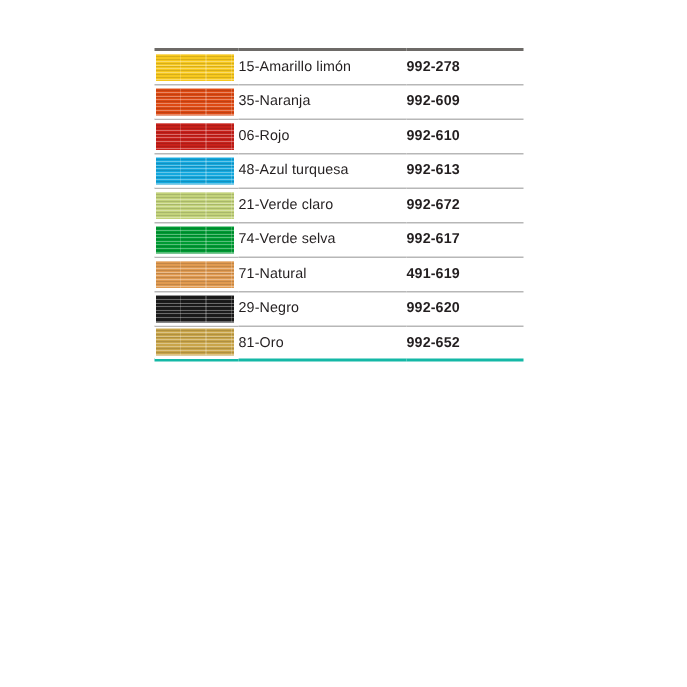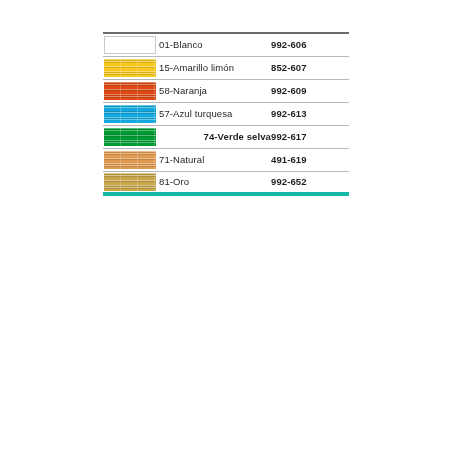--- a/index.html
+++ b/index.html
@@ -35,21 +35,21 @@
   #color-chart td {
     padding: 0;
     vertical-align: middle;
     border-bottom: 1px solid #b7b7b7;
     background: #ffffff;
   }
   #color-chart tr:first-child td {
     border-top: 2px solid #6d6a67;
   }
   #color-chart tr:last-child td {
-    border-bottom: 4px solid #14b8a6;
+    border-bottom: 2px solid #14b8a6;
   }
 
   
   td.swatch-cell {
     width: 56px;
     position: relative;
   }
   .swatch {
     position: relative;
     width: 52px;
@@ -109,74 +109,87 @@
   td.code-cell {
     width: 78px;
     padding-left: 9px;
     font-size: 9.5px;
     font-weight: bold;
     color: #231f20;
     letter-spacing: 0.1px;
     white-space: nowrap;
   }
   tr.highlight td.name-cell {
-    font-weight: bold;
-    text-align: right;
+    font-weight: normal;
   }
 </style>
 </head>
 <body>
 
 <div id="stage">
   <table id="color-chart">
     <tbody>
         <tr>
           <td class="swatch-cell">
-            <div class="swatch plain" style="background: rgb(255, 255, 255);"></div>
-          </td>
-          <td class="name-cell">01-Blanco</td>
-          <td class="code-cell">992-606</td>
-        </tr>
-        <tr>
-          <td class="swatch-cell">
             <div class="swatch" style="background: rgb(247, 200, 30);"></div>
           </td>
           <td class="name-cell">15-Amarillo limón</td>
-          <td class="code-cell">852-607</td>
+          <td class="code-cell">992-278</td>
         </tr>
         <tr>
           <td class="swatch-cell">
             <div class="swatch" style="background: rgb(222, 74, 19);"></div>
           </td>
-          <td class="name-cell">58-Naranja</td>
+          <td class="name-cell">35-Naranja</td>
           <td class="code-cell">992-609</td>
+        </tr>
+        <tr>
+          <td class="swatch-cell">
+            <div class="swatch" style="background: rgb(200, 32, 26);"></div>
+          </td>
+          <td class="name-cell">06-Rojo</td>
+          <td class="code-cell">992-610</td>
         </tr>
         <tr>
           <td class="swatch-cell">
             <div class="swatch" style="background: rgb(20, 168, 222);"></div>
           </td>
-          <td class="name-cell">57-Azul turquesa</td>
+          <td class="name-cell">48-Azul turquesa</td>
           <td class="code-cell">992-613</td>
+        </tr>
+        <tr>
+          <td class="swatch-cell">
+            <div class="swatch" style="background: rgb(194, 210, 122);"></div>
+          </td>
+          <td class="name-cell">21-Verde claro</td>
+          <td class="code-cell">992-672</td>
         </tr>
         <tr class="highlight">
           <td class="swatch-cell">
             <div class="swatch" style="background: rgb(0, 155, 51);"></div>
           </td>
           <td class="name-cell">74-Verde selva</td>
           <td class="code-cell">992-617</td>
         </tr>
         <tr>
           <td class="swatch-cell">
             <div class="swatch" style="background: rgb(224, 154, 80);"></div>
           </td>
           <td class="name-cell">71-Natural</td>
           <td class="code-cell">491-619</td>
         </tr>
         <tr>
           <td class="swatch-cell">
+            <div class="swatch" style="background: rgb(27, 27, 27);"></div>
+          </td>
+          <td class="name-cell">29-Negro</td>
+          <td class="code-cell">992-620</td>
+        </tr>
+        <tr>
+          <td class="swatch-cell">
             <div class="swatch" style="background: rgb(201, 165, 74);"></div>
           </td>
           <td class="name-cell">81-Oro</td>
           <td class="code-cell">992-652</td>
         </tr>
       </tbody>
   </table>
 </div>
 
 </body></html>

